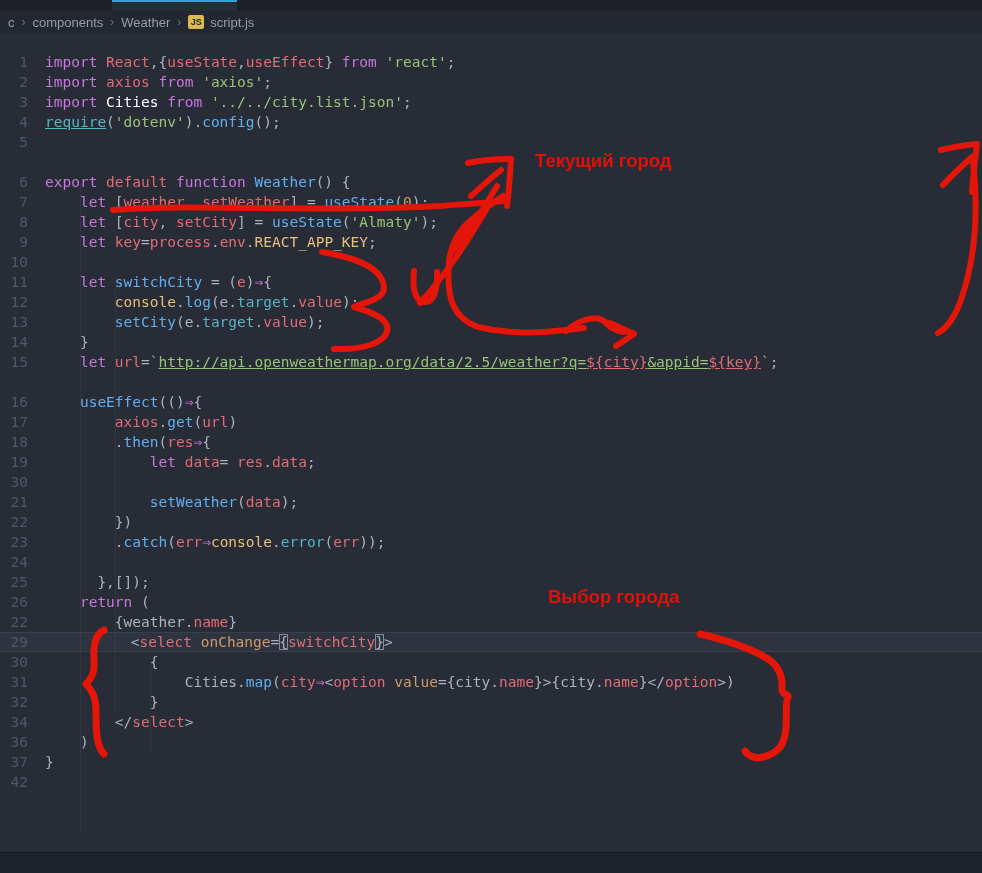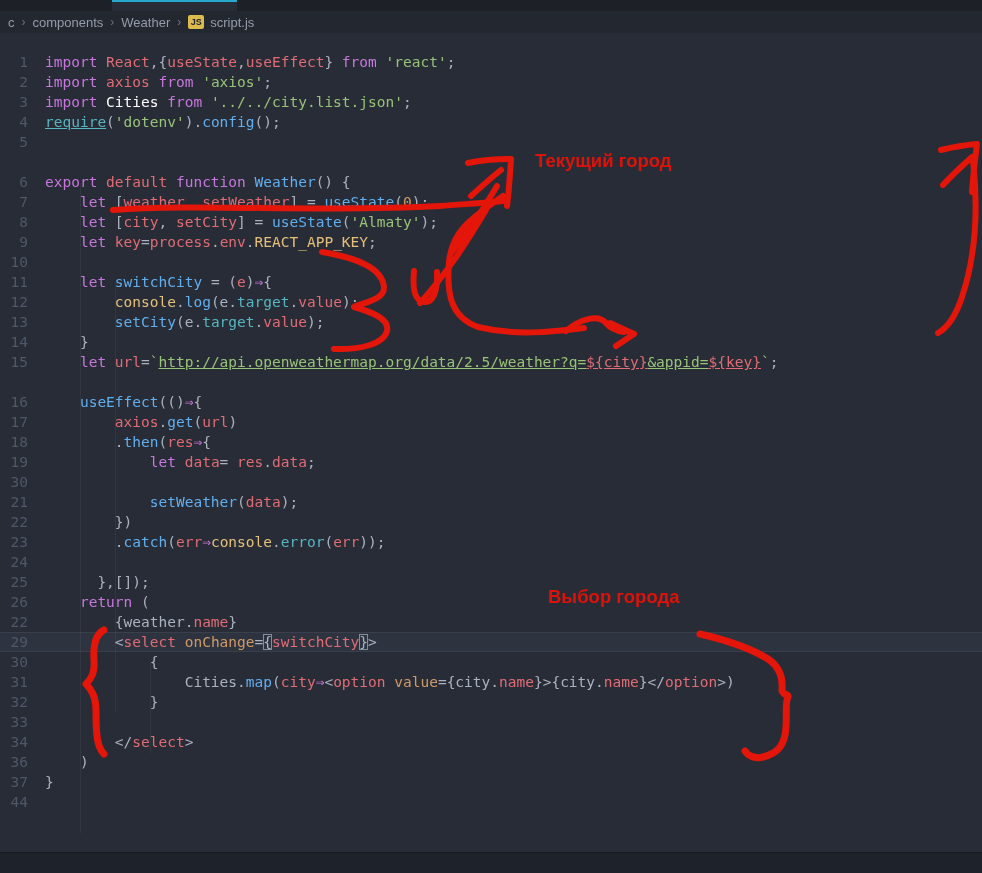--- a/index.html
+++ b/index.html
@@ -15,21 +15,21 @@
           font-family:"Liberation Sans","DejaVu Sans",sans-serif;font-size:13px;color:#959dab;}
   .crumbs .sep{color:#6b7380;margin:0 7px;font-size:12px;}
   .jsbadge{display:inline-flex;align-items:center;justify-content:center;width:16px;height:14px;
            background:#ddba4e;color:#22262d;font-size:9px;font-weight:bold;border-radius:2px;
            margin-right:6px;font-family:"Liberation Sans",sans-serif;}
   
   .editor{position:absolute;left:0;top:33px;width:982px;height:819px;}
   .rows{position:absolute;left:0;top:19px;width:982px;}
   .row{display:flex;height:20px;line-height:20px;font-size:14.5px;white-space:pre;}
   .row.active{background:rgba(170,190,255,0.05);
-              box-shadow:inset 0 1px 0 rgba(255,255,255,0.06),inset 0 -1px 0 rgba(255,255,255,0.06);}
+              box-shadow:inset 0 1px 0 rgba(255,255,255,0.06),inset 0 -1px 0 rgba(255,255,255,0.06);gap:16px;}
   .gut{display:inline-block;width:45px;padding-right:17px;box-sizing:border-box;text-align:right;
        color:#4f5869;flex:none;}
   .code{flex:1;}
   .code .u{text-decoration:underline;}
   .code .bx{outline:1px solid #868d9a;outline-offset:-1px;}
   .guide{position:absolute;width:1px;background:rgba(255,255,255,0.05);}
   
   .footer{position:absolute;left:0;top:852px;width:982px;height:21px;background:#1e222a;
           border-top:1px solid #171a20;box-sizing:border-box;}
   
@@ -90,25 +90,24 @@
         <div class="row"><span class="gut">22</span><span class="code"><span style="color: rgb(171, 178, 191);">        })</span></span></div>
         <div class="row"><span class="gut">23</span><span class="code"><span style="color: rgb(171, 178, 191);">        .</span><span style="color: rgb(97, 175, 239);">catch</span><span style="color: rgb(171, 178, 191);">(</span><span style="color: rgb(224, 108, 117);">err</span><span style="color: rgb(198, 120, 221);">⇒</span><span style="color: rgb(229, 192, 123);">console</span><span style="color: rgb(171, 178, 191);">.</span><span style="color: rgb(86, 182, 194);">error</span><span style="color: rgb(171, 178, 191);">(</span><span style="color: rgb(224, 108, 117);">err</span><span style="color: rgb(171, 178, 191);">));</span></span></div>
         <div class="row"><span class="gut">24</span><span class="code"></span></div>
         <div class="row"><span class="gut">25</span><span class="code"><span style="color: rgb(171, 178, 191);">      },[]);</span></span></div>
         <div class="row"><span class="gut">26</span><span class="code"><span style="color: rgb(171, 178, 191);">    </span><span style="color: rgb(198, 120, 221);">return</span><span style="color: rgb(171, 178, 191);"> (</span></span></div>
         <div class="row"><span class="gut">22</span><span class="code"><span style="color: rgb(171, 178, 191);">        {weather.</span><span style="color: rgb(224, 108, 117);">name</span><span style="color: rgb(171, 178, 191);">}</span></span></div>
         <div class="row active"><span class="gut">29</span><span class="code"><span style="color: rgb(171, 178, 191);">        &lt;</span><span style="color: rgb(224, 108, 117);">select</span><span style="color: rgb(171, 178, 191);"> </span><span style="color: rgb(209, 154, 102);">onChange</span><span style="color: rgb(171, 178, 191);">=</span><span class="bx" style="color: rgb(171, 178, 191);">{</span><span style="color: rgb(224, 108, 117);">switchCity</span><span class="bx" style="color: rgb(171, 178, 191);">}</span><span style="color: rgb(171, 178, 191);">&gt;</span></span></div>
         <div class="row"><span class="gut">30</span><span class="code"><span style="color: rgb(171, 178, 191);">            {</span></span></div>
         <div class="row"><span class="gut">31</span><span class="code"><span style="color: rgb(171, 178, 191);">                Cities.</span><span style="color: rgb(97, 175, 239);">map</span><span style="color: rgb(171, 178, 191);">(</span><span style="color: rgb(224, 108, 117);">city</span><span style="color: rgb(198, 120, 221);">⇒</span><span style="color: rgb(171, 178, 191);">&lt;</span><span style="color: rgb(224, 108, 117);">option</span><span style="color: rgb(171, 178, 191);"> </span><span style="color: rgb(209, 154, 102);">value</span><span style="color: rgb(171, 178, 191);">={city.</span><span style="color: rgb(224, 108, 117);">name</span><span style="color: rgb(171, 178, 191);">}&gt;{city.</span><span style="color: rgb(224, 108, 117);">name</span><span style="color: rgb(171, 178, 191);">}&lt;/</span><span style="color: rgb(224, 108, 117);">option</span><span style="color: rgb(171, 178, 191);">&gt;)</span></span></div>
         <div class="row"><span class="gut">32</span><span class="code"><span style="color: rgb(171, 178, 191);">            }</span></span></div>
-        <div class="row"><span class="gut">33</span><span class="code"></span></div>
         <div class="row"><span class="gut">34</span><span class="code"><span style="color: rgb(171, 178, 191);">        &lt;/</span><span style="color: rgb(224, 108, 117);">select</span><span style="color: rgb(171, 178, 191);">&gt;</span></span></div>
         <div class="row"><span class="gut">36</span><span class="code"><span style="color: rgb(171, 178, 191);">    )</span></span></div>
         <div class="row"><span class="gut">37</span><span class="code"><span style="color: rgb(171, 178, 191);">}</span></span></div>
-        <div class="row"><span class="gut">44</span><span class="code"></span></div>
+        <div class="row"><span class="gut">42</span><span class="code"></span></div>
       </div>
   </div>
 
   <div class="footer"></div>
 
   <svg class="annsvg" viewBox="0 0 982 873">
     <path d="M113,210 C200,203 320,213 440,206 C465,204 485,203 503,201" stroke-width="6"></path>
     <path d="M420,303 C448,272 468,240 486,210" stroke-width="6"></path>
     <path d="M452,252 C468,232 482,212 497,186" stroke-width="6"></path>
     <path d="M471,196 C482,186 492,177 501,170 M468,163 C482,160 496,159 511,159 M511,159 C510,175 509,191 507,206" stroke-width="6"></path>

